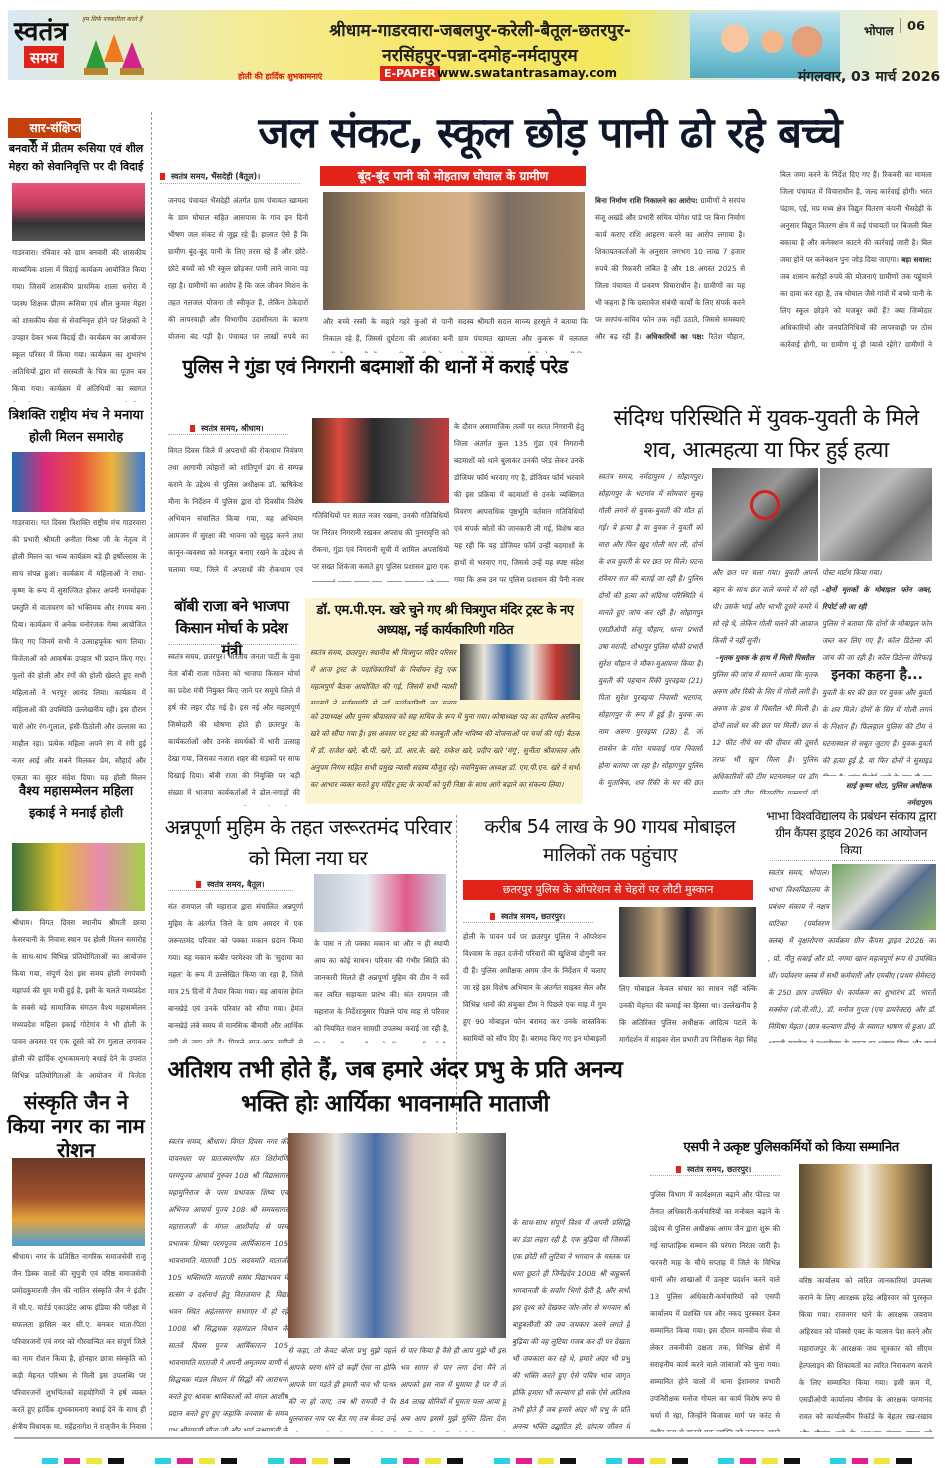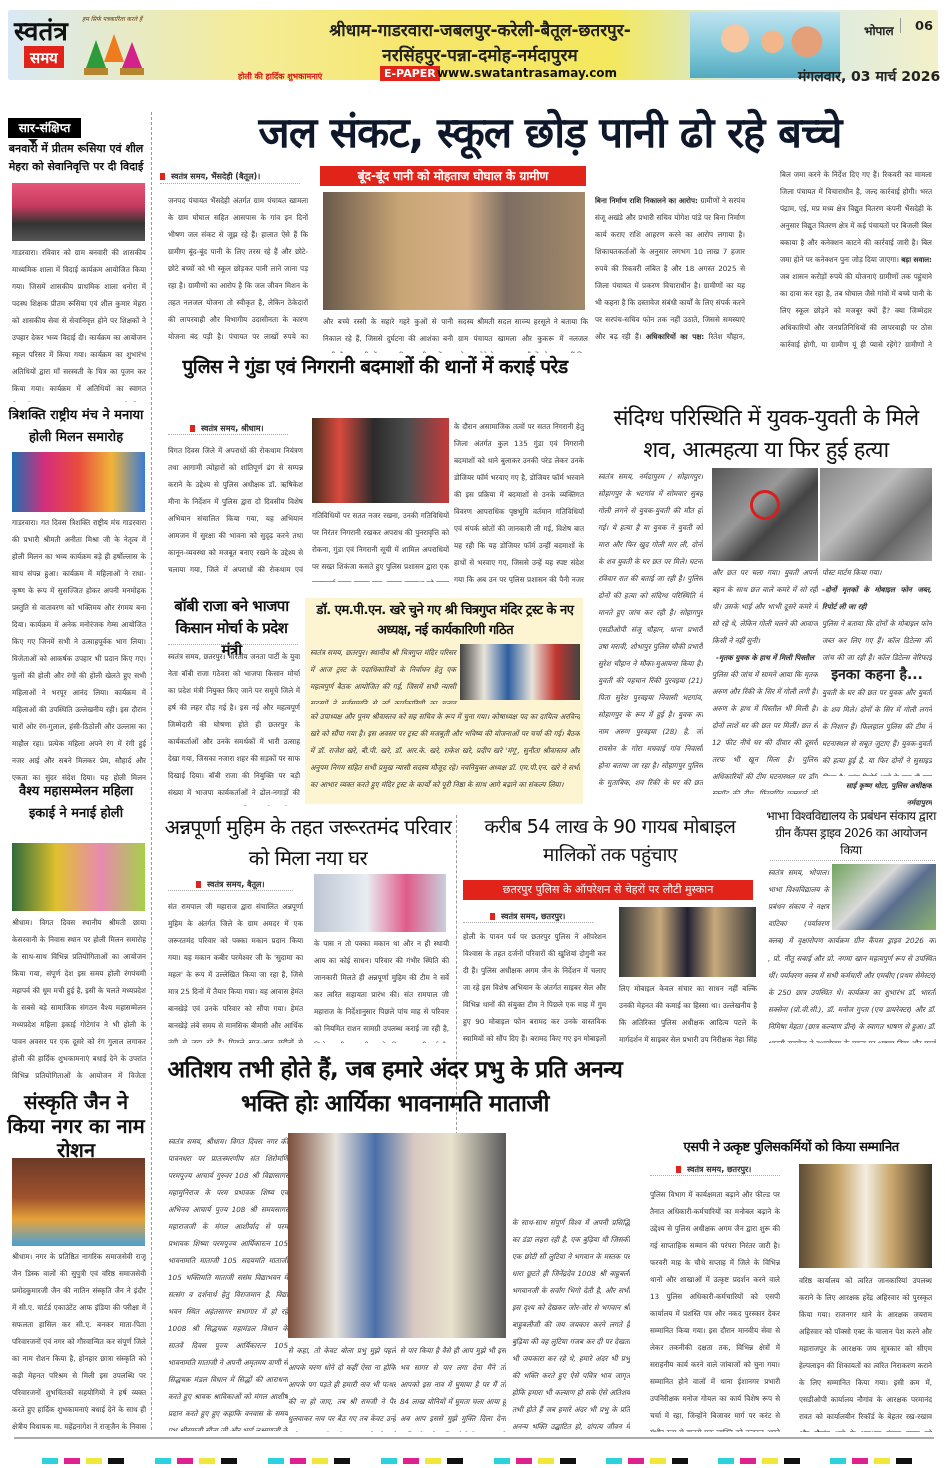--- a/index.html
+++ b/index.html
@@ -10,23 +10,23 @@
 .logo .l1{font-size:26px;font-weight:bold;color:#111;line-height:30px;font-family:"DejaVu Serif",serif}
 .logo .l2{display:inline-block;background:#e2231a;color:#fff;font-weight:bold;font-size:15px;padding:1px 6px;margin-left:10px}
 .tagline{left:82px;top:15px;font-size:6px;color:#6a3a00;font-style:italic}
 .cones{left:78px;top:28px;width:80px;height:50px}
 .cities{left:300px;top:18px;width:360px;text-align:center;font-size:17px;color:#222;line-height:25px;font-weight:bold}
 .holi{left:238px;top:70px;font-size:8px;color:#d3151a;font-weight:bold}
 .epaper{left:380px;top:66px;background:#e2231a;color:#fff;font-weight:bold;font-size:11px;padding:1px 4px}
 .site{left:437px;top:66px;font-size:12px;font-weight:bold;color:#111}
 .kids{left:690px;top:12px;width:150px;height:66px;background:radial-gradient(circle at 30% 40%,#f7c6a0 0 12%,transparent 13%),radial-gradient(circle at 55% 45%,#f3b58a 0 12%,transparent 13%),radial-gradient(circle at 78% 45%,#e5a07a 0 12%,transparent 13%),linear-gradient(180deg,#bfe3ef,#7fc7d8 60%,#53a9c0)}
 .city-lbl{left:864px;top:22px;font-size:12px;font-weight:bold}
-.page-no{left:900px;top:18px;font-size:13px;font-weight:bold;border-left:1px solid #999;padding-left:14px}
+.page-no{left:900px;top:18px;font-size:13px;font-weight:bold;border-left:1px solid #999;padding-left:6px}
 .date{left:798px;top:66px;font-size:14px;font-weight:bold}
-.sar{left:8px;top:118px;width:73px;height:20px;background:#000000;color:#fff;font-weight:bold;font-size:12px;text-align:center;line-height:20px}
+.sar{left:8px;top:118px;width:73px;height:20px;background:#c2410c;color:#fff;font-weight:bold;font-size:12px;text-align:right;line-height:20px}
 .sar:after{content:"";position:absolute;left:20px;bottom:-6px;border:5px solid transparent;border-top-color:#222;border-bottom:0}
 .vline{background:none;border-left:1px dashed #999}
 .h-main{left:160px;top:108px;width:780px;font-size:42px;font-weight:bold;color:#0f172a;line-height:50px;letter-spacing:-1px;text-align:center}
 .h-left{font-weight:bold;color:#111;text-align:center;line-height:22px}
 .col-text{font-size:7.2px;line-height:17px;color:#333;text-align:justify;overflow:hidden}
 .col-text.it{font-style:italic}
 .photo{background:#8a7b6a}
 .byline{font-size:8px;font-weight:bold;color:#333}
 .byline:before{content:"";display:inline-block;width:5px;height:7px;background:#e2231a;margin-right:6px;vertical-align:-1px}
 .dotline{border-bottom:1px dotted #aaa}

